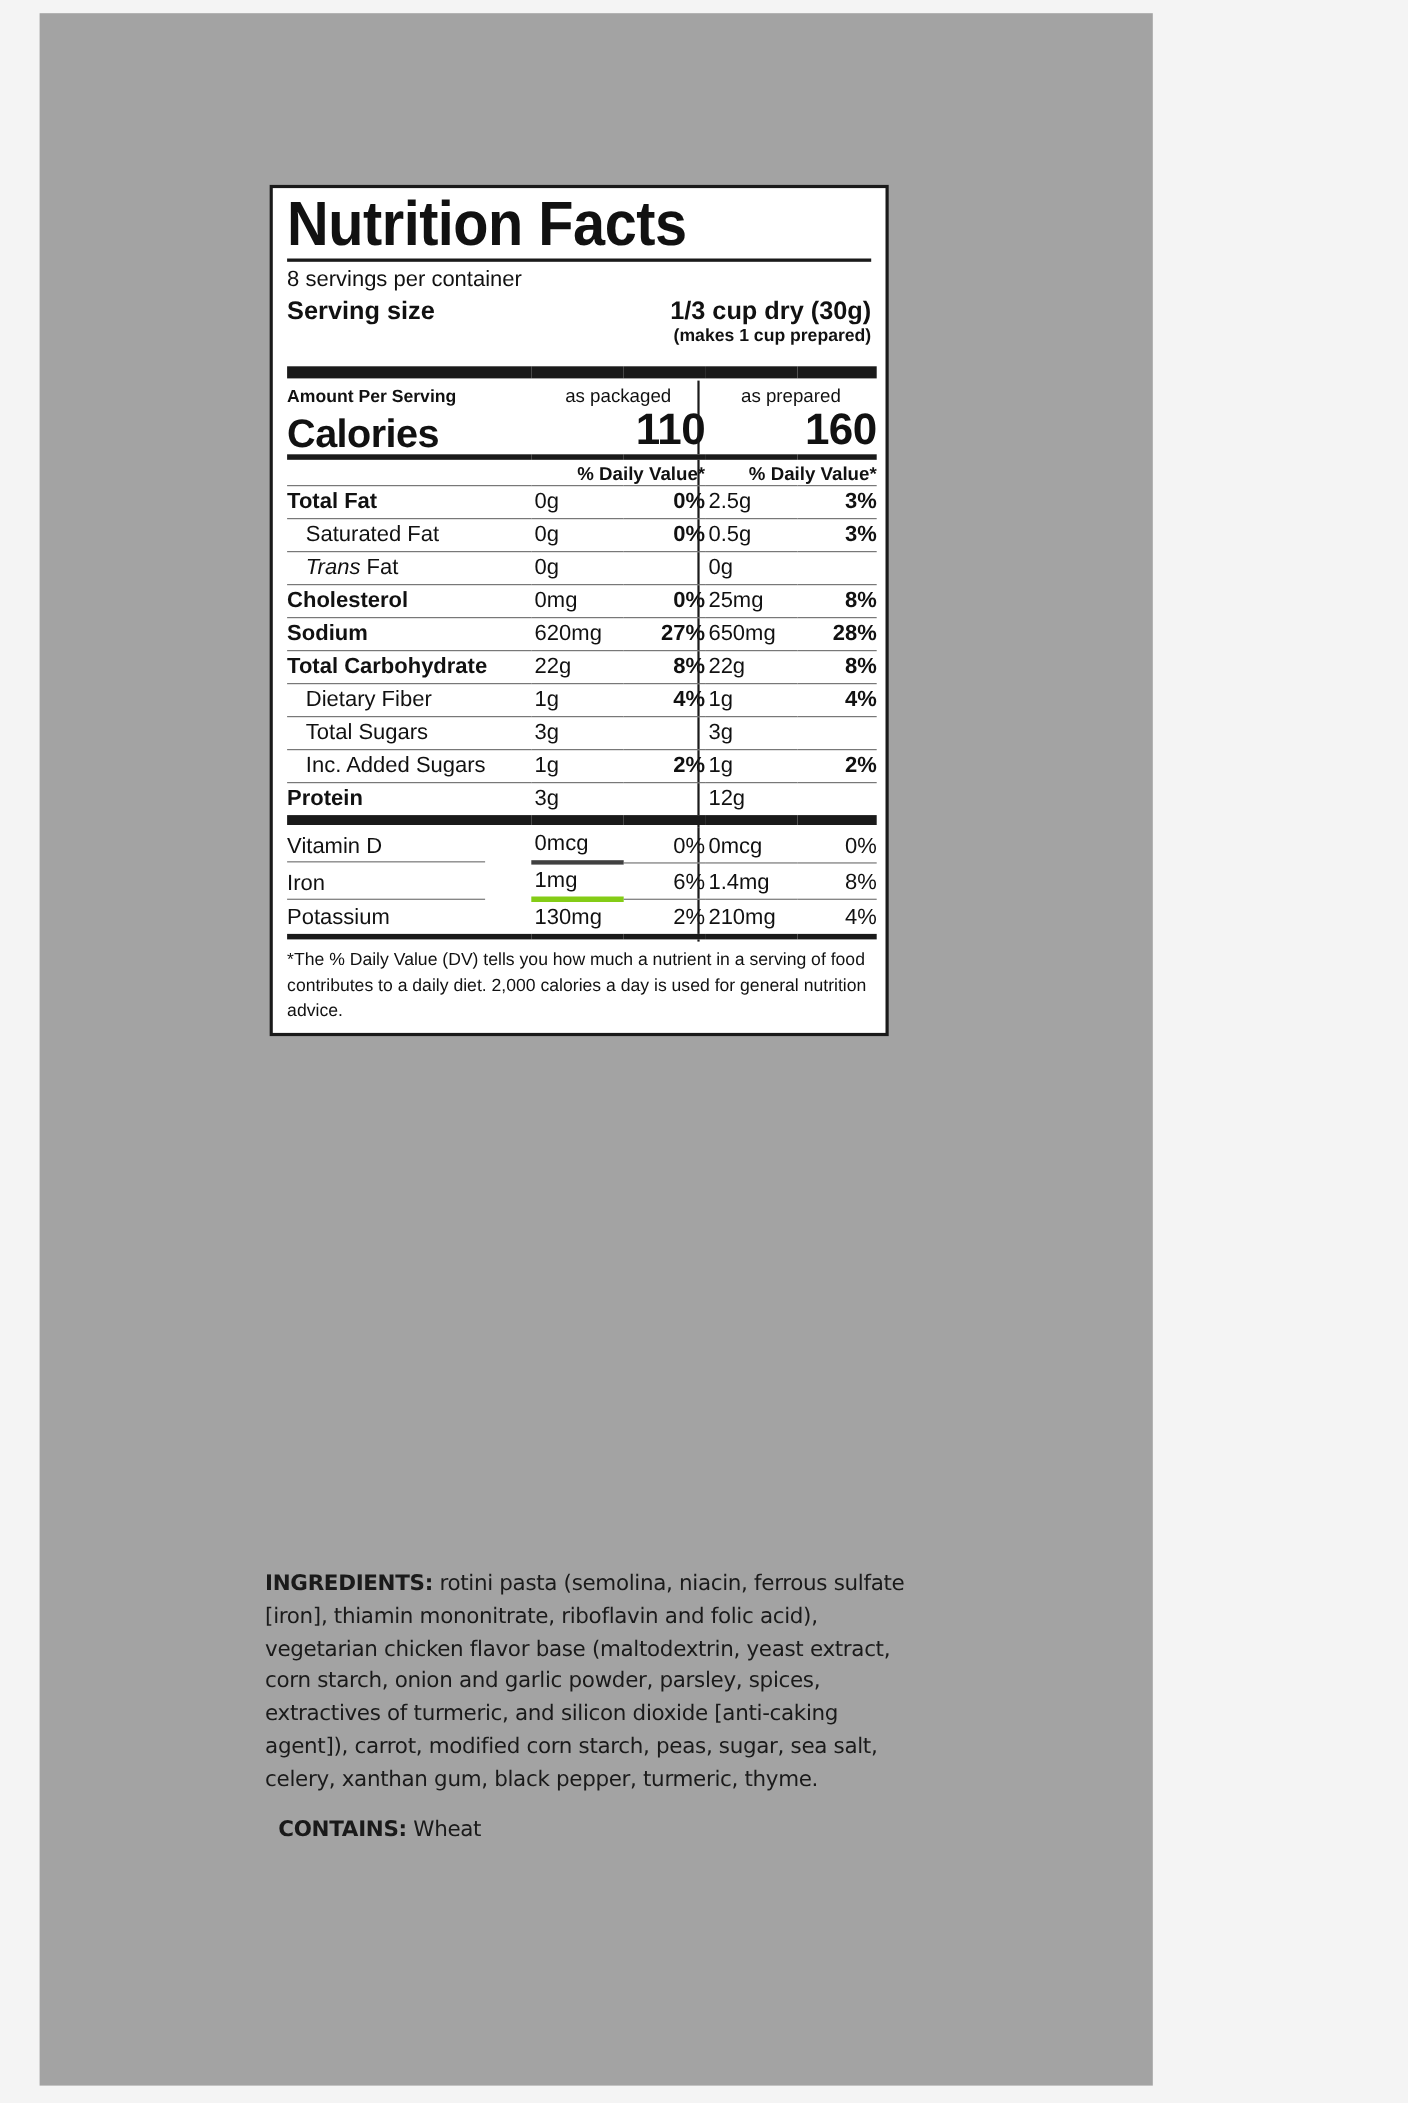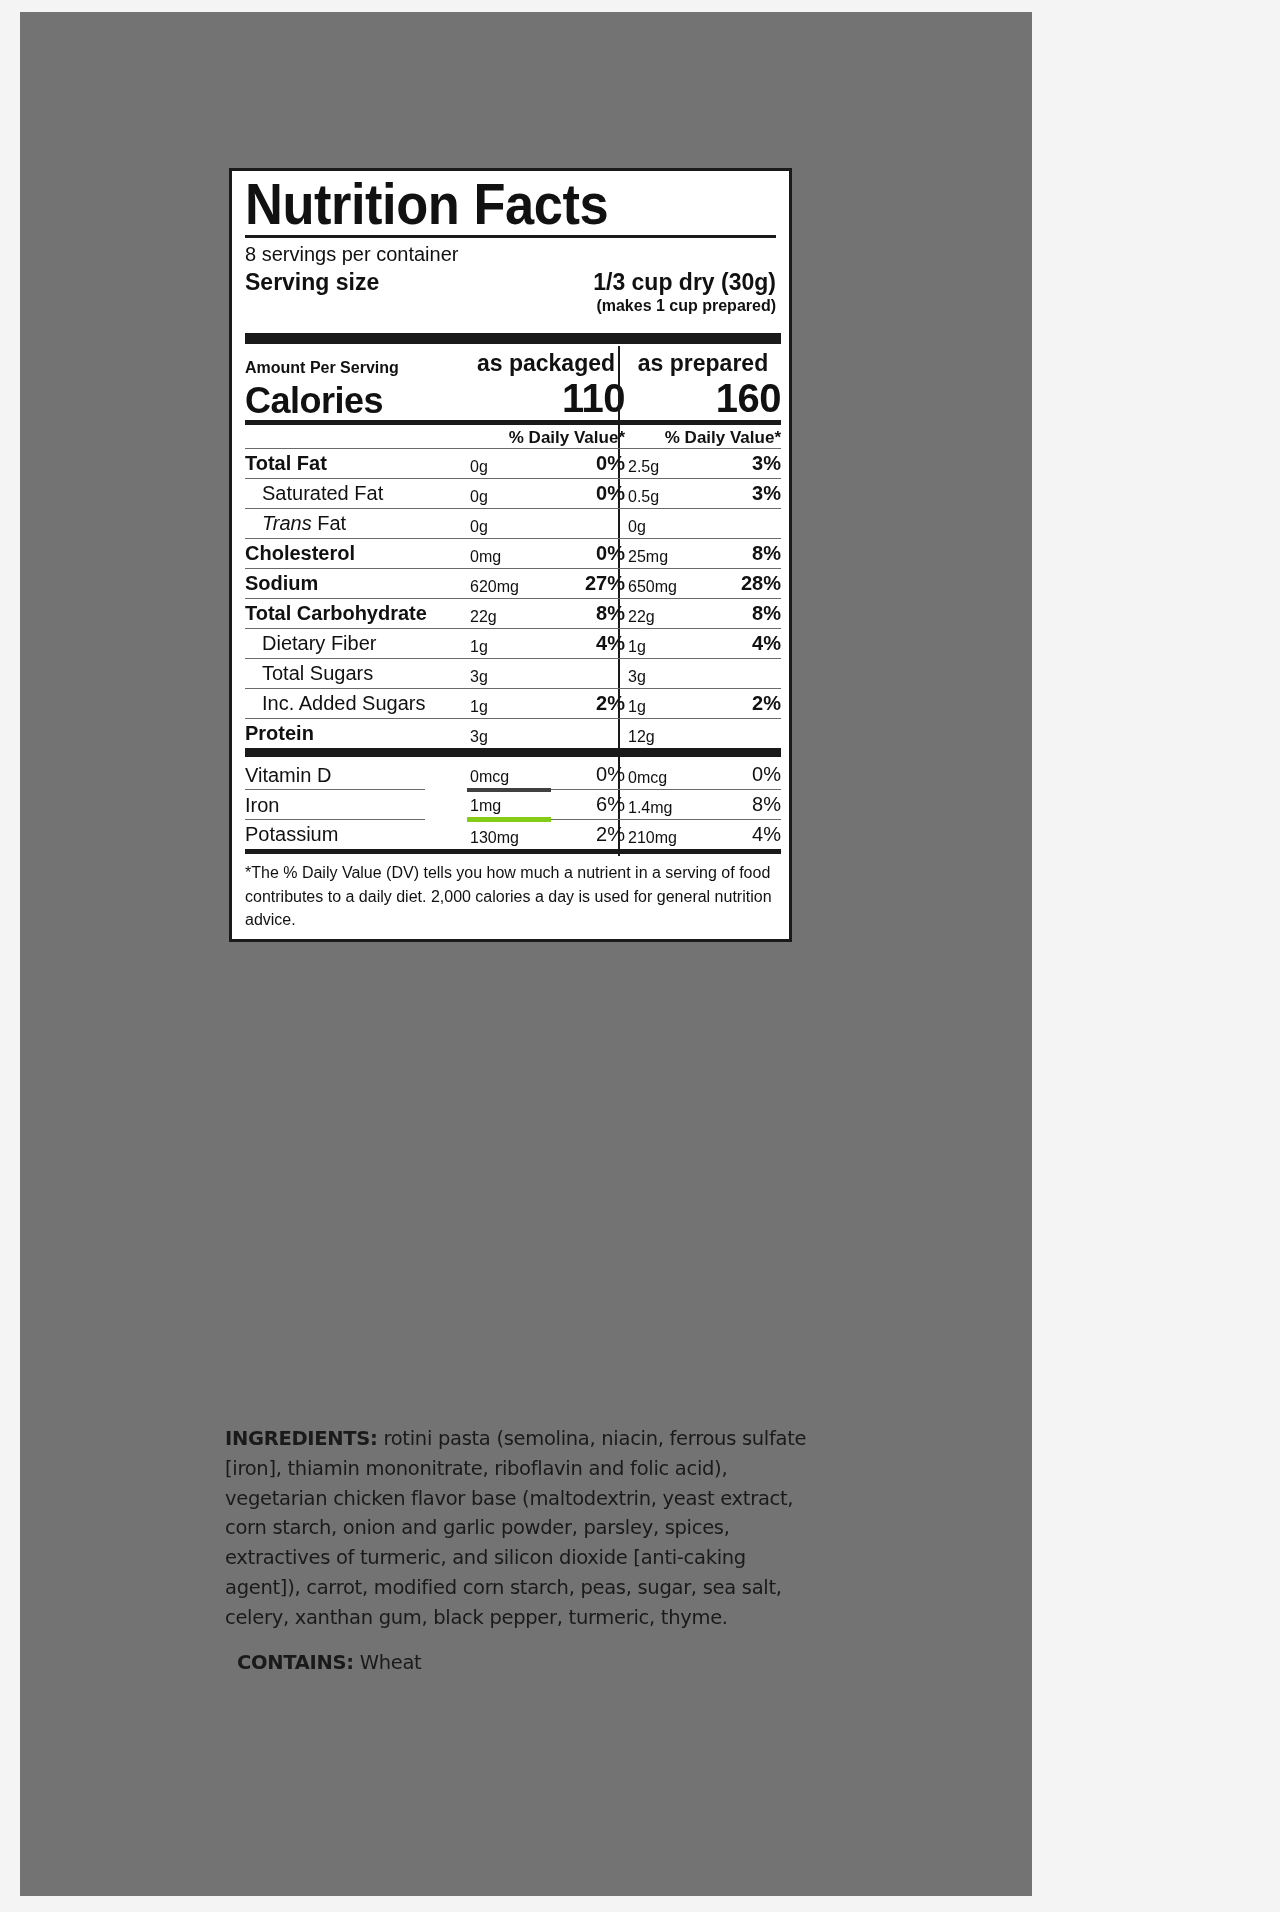--- a/index.html
+++ b/index.html
@@ -9,25 +9,25 @@
   }
   body {
     width: 1280px;
     height: 1912px;
     font-family: "Liberation Sans", sans-serif;
     color: #111111;
     position: relative;
   }
   .page {
     position: absolute;
-    left: 20px;
+    left: 36px;
     top: 12px;
     width: 1012px;
     height: 1884px;
-    background: #737373;
+    background: #a3a3a3;
     box-sizing: border-box;
   }
 
   
   .nf-panel {
     position: absolute;
     left: 209px;
     top: 156px;
     width: 563px;
     box-sizing: border-box;
@@ -98,22 +98,22 @@
     background: #1a1a1a;
   }
 
   .hdr-amount {
     font-weight: bold;
     font-size: 16px;
     padding-top: 4px !important;
     margin-left: 11px;
   }
   .hdr-prep {
-    font-weight: bold;
-    font-size: 23px;
+    font-weight: normal;
+    font-size: 17px;
     text-align: center;
     padding-top: 4px !important;
   }
   .cal-label {
     font-weight: bold;
     font-size: 36px;
     line-height: 1.08;
     letter-spacing: -0.5px;
   }
   .cal-value {
@@ -129,21 +129,21 @@
     text-align: right;
     white-space: nowrap;
     padding-top: 3px !important;
     margin-top: 12px;
   }
 
   .nut-name   { font-size: 20px; line-height: 1.45; white-space: nowrap; }
   .nut-name.b { font-weight: bold; }
   .nut-name.ind1 { padding-left: 17px !important; }
   .nut-name.ind2 { padding-left: 17px !important; }
-  .nut-amt { font-size: 16px; line-height: 1.45; padding-left: 3px !important; white-space: nowrap; }
+  .nut-amt { font-size: 20px; line-height: 1.45; padding-left: 3px !important; white-space: nowrap; }
   .nut-dv  { font-size: 20px; font-weight: bold; line-height: 1.45; text-align: right; white-space: nowrap; }
   .nut-dv.reg { font-weight: normal; }
   .ital { font-style: italic; }
 
   .ln-top td { border-top: 1px solid #6a6a6a; }
   .ln-top-blk td { border-top: 9px solid #1a1a1a; }
   .ln-top-calbar td { border-top: 5px solid #1a1a1a; }
   .ln-top-servbar td { border-top: 11px solid #1a1a1a; }
   .pad-cell { padding-top: 1px !important; }
 

